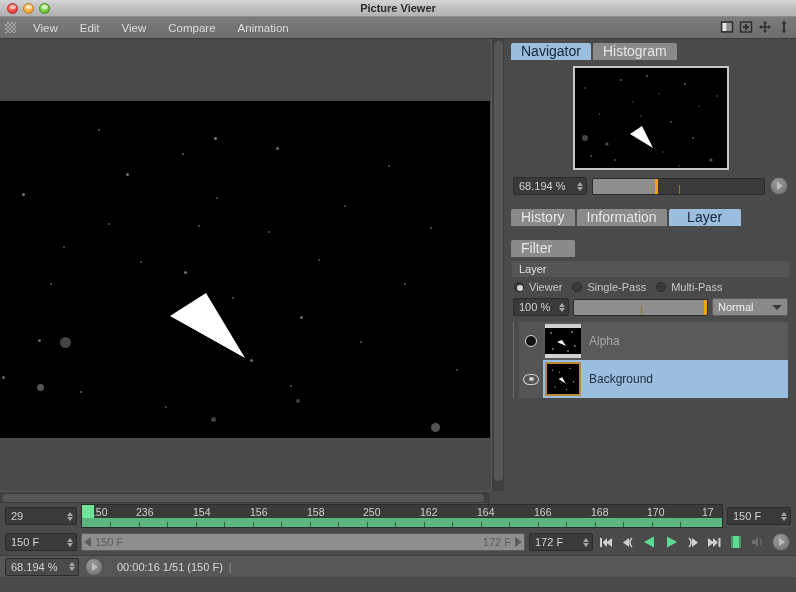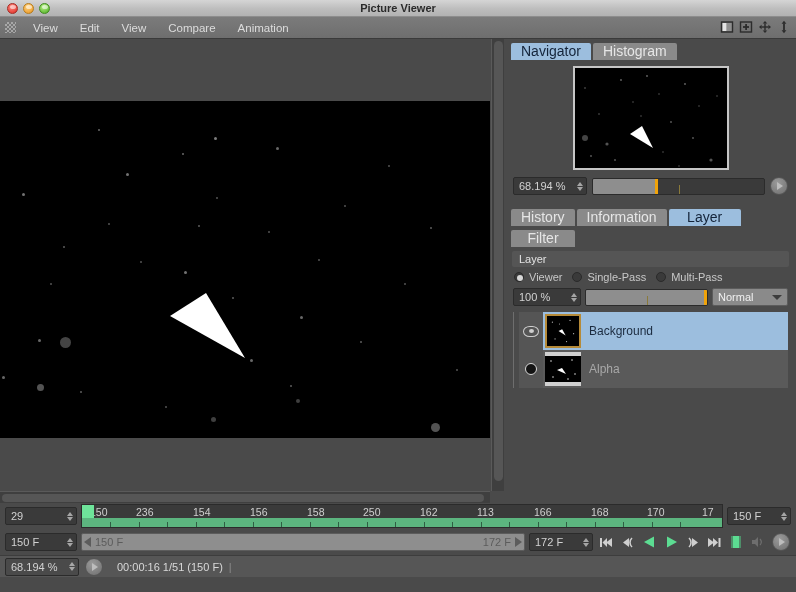--- a/index.html
+++ b/index.html
@@ -356,60 +356,84 @@
             <span class="tri"></span>
           </div>
       </div>
     </div>
 
     <div class="panel" style="margin-top:4px">
       <div class="tabrow">
         <div class="tab">History</div>
         <div class="tab">Information</div>
         <div class="tab active" style="min-width:72px;text-align:center">Layer</div>
-        <div class="tab" style="min-width:64px;text-align:center;margin-top:2px">Filter</div>
+        <div class="tab" style="min-width:64px;margin-top:12px">Filter</div>
       </div>
 
       <div class="sec-hdr">Layer</div>
 
       <div class="radios">
         <div class="radio">
           <span class="rdot on"></span>
           <span>Viewer</span>
         </div>
         <div class="radio">
           <span class="rdot"></span>
           <span>Single-Pass</span>
         </div>
         <div class="radio">
           <span class="rdot"></span>
           <span>Multi-Pass</span>
         </div>
       </div>
 
       <div class="opacityrow">
-        <div class="numfield" style="width:68px">
+        <div class="numfield" style="width:56px">
           <span>100 %</span>
           <span class="spin">
               <i class="up"></i>
               <i class="dn"></i>
             </span>
         </div>
         <div class="slider">
           <div class="fill" style="width:100%;background:#8e8e8e"></div>
           <div class="handle" style="left:calc(100% - 3px)"></div>
           <div class="tick" style="left:50%"></div>
         </div>
         <div class="dropdown">
           <span>Normal</span>
           <span class="caret"></span>
         </div>
       </div>
 
       <div class="layers">
+        <div class="layer-row unselected">
+          <div class="layer-rail"></div>
+          <div class="layer-vis">
+            <span class="dotico"></span>
+          </div>
+          <div class="layer-main">
+            <div class="layer-thumb">
+              <svg viewBox="0 0 36 34" style="width:100%;height:100%">
+                <rect width="36" height="34" fill="#000"></rect>
+                <rect y="0" width="36" height="4" fill="#d0d0d0"></rect>
+                <rect y="30" width="36" height="4" fill="#d0d0d0"></rect>
+                <polygon points="17,16 12,18 21,22" fill="#fff"></polygon>
+                <g fill="#d8d8d8">
+                  <circle cx="6" cy="9" r="0.8"></circle>
+                    <circle cx="27" cy="8" r="0.8"></circle>
+                  <circle cx="30" cy="22" r="0.8"></circle>
+                    <circle cx="8" cy="25" r="0.8"></circle>
+                  <circle cx="23" cy="27" r="0.8"></circle>
+                </g>
+              </svg>
+            </div>
+            <span class="layer-label">Alpha</span>
+          </div>
+        </div>
         <div class="layer-row selected">
           <div class="layer-rail"></div>
           <div class="layer-vis">
             <span class="eye">
                 <span class="pupil"></span>
               </span>
           </div>
           <div class="layer-main">
             <div class="layer-thumb">
               <svg viewBox="0 0 36 34" style="width:100%;height:100%">
@@ -421,44 +445,20 @@
                   <circle cx="30" cy="20" r="0.7"></circle>
                     <circle cx="9" cy="26" r="0.7"></circle>
                   <circle cx="22" cy="29" r="0.7"></circle>
                     <circle cx="14" cy="9" r="0.6"></circle>
                 </g>
               </svg>
             </div>
             <span class="layer-label" style="color:#1b2b3f">Background</span>
           </div>
         </div>
-        <div class="layer-row unselected">
-          <div class="layer-rail"></div>
-          <div class="layer-vis">
-            <span class="dotico"></span>
-          </div>
-          <div class="layer-main">
-            <div class="layer-thumb">
-              <svg viewBox="0 0 36 34" style="width:100%;height:100%">
-                <rect width="36" height="34" fill="#000"></rect>
-                <rect y="0" width="36" height="4" fill="#d0d0d0"></rect>
-                <rect y="30" width="36" height="4" fill="#d0d0d0"></rect>
-                <polygon points="17,16 12,18 21,22" fill="#fff"></polygon>
-                <g fill="#d8d8d8">
-                  <circle cx="6" cy="9" r="0.8"></circle>
-                    <circle cx="27" cy="8" r="0.8"></circle>
-                  <circle cx="30" cy="22" r="0.8"></circle>
-                    <circle cx="8" cy="25" r="0.8"></circle>
-                  <circle cx="23" cy="27" r="0.8"></circle>
-                </g>
-              </svg>
-            </div>
-            <span class="layer-label">Alpha</span>
-          </div>
-        </div>
       </div>
     </div>
   </div>
 
   <div class="bottom">
 
     <div class="barA">
       <div class="numfield" style="width:72px;margin-left:5px">
         <span>29</span>
         <span class="spin">
@@ -468,21 +468,21 @@
       </div>
       <div class="timeline" style="margin:0 4px">
         <div class="tl-ruler">
           <span class="tl-label" style="left:8px">150</span>
           <span class="tl-label" style="left:54px">236</span>
           <span class="tl-label" style="left:111px">154</span>
           <span class="tl-label" style="left:168px">156</span>
           <span class="tl-label" style="left:225px">158</span>
           <span class="tl-label" style="left:281px">250</span>
           <span class="tl-label" style="left:338px">162</span>
-          <span class="tl-label" style="left:395px">113</span>
+          <span class="tl-label" style="left:395px">164</span>
           <span class="tl-label" style="left:452px">166</span>
           <span class="tl-label" style="left:509px">168</span>
           <span class="tl-label" style="left:565px">170</span>
           <span class="tl-label" style="left:620px">17</span>
         </div>
         <div class="tl-play"></div>
         <div class="tl-green">
           <div class="tl-tick" style="left:28px"></div>
             <div class="tl-tick" style="left:57px"></div>
           <div class="tl-tick" style="left:85px"></div>

